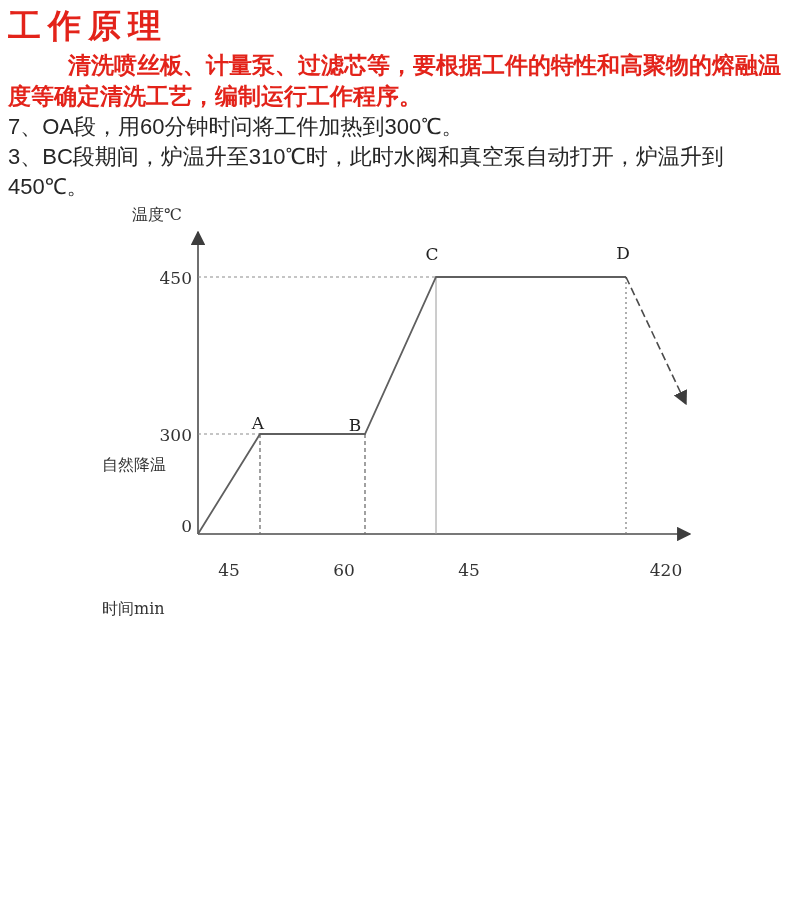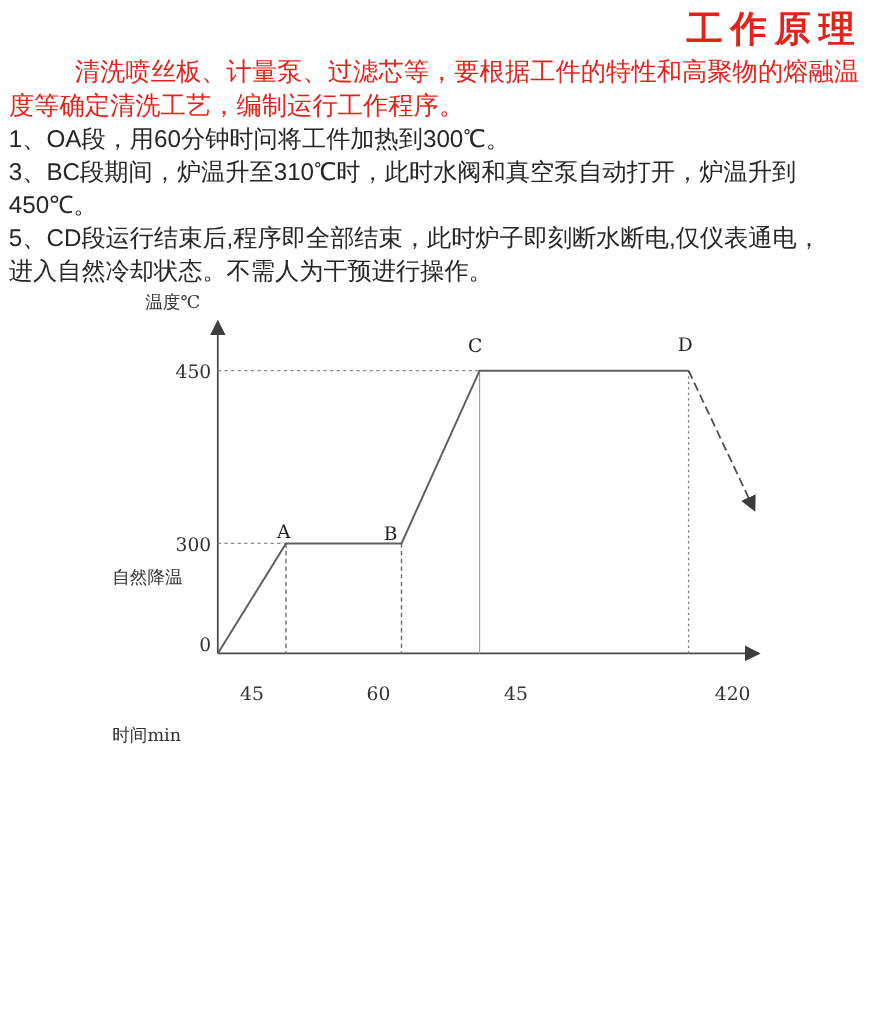--- a/index.html
+++ b/index.html
@@ -12,31 +12,31 @@
     font-family: "Liberation Sans", sans-serif;
     color: #262626;
   }
   .doc {
     width: 790px;
     box-sizing: border-box;
     padding: 4px 6px 0 8px;
   }
   .page-title {
     margin: 2px 0 4px 0;
-    text-align: right;
+    text-align: left;
     font-size: 33px;
     line-height: 40px;
     font-weight: bold;
     letter-spacing: 7px;
     color: #e3231a;
   }
   .intro {
     margin: 0;
     color: #e3231a;
-    font-weight: normal;
+    font-weight: bold;
     font-size: 23px;
     line-height: 31px;
     text-indent: 60px;
     white-space: pre-line;
   }
   .para {
     margin: 0;
     font-size: 22px;
     line-height: 30px;
     white-space: pre-line;
@@ -72,25 +72,23 @@
 </head>
 <body>
 
 <main class="doc">
 
   <h1 class="page-title">工作原理</h1>
 
   <p class="intro">清洗喷丝板、计量泵、过滤芯等，要根据工件的特性和高聚物的熔融温
 度等确定清洗工艺，编制运行工作程序。</p>
 
-  <p class="para">1、OA段，用60分钟时问将工件加热到300℃。</p>
+  <p class="para">7、OA段，用60分钟时问将工件加热到300℃。</p>
   <p class="para">3、BC段期间，炉温升至310℃时，此时水阀和真空泵自动打开，炉温升到
 450℃。</p>
-  <p class="para">5、CD段运行结束后,程序即全部结束，此时炉子即刻断水断电,仅仪表通电，
-进入自然冷却状态。不需人为干预进行操作。</p>
 
   <figure class="chart">
     <svg width="790" height="426" viewBox="0 0 790 426" xmlns="http://www.w3.org/2000/svg">
       <defs>
         <marker id="arrow" viewBox="0 0 10 10" refX="9" refY="5" markerWidth="9" markerHeight="9" orient="auto-start-reverse">
           <path d="M0,0 L10,5 L0,10 z" fill="#3d3d3d"></path>
         </marker>
       </defs>
 
       <line class="axis" x1="190" y1="332" x2="190" y2="30" marker-end="url(#arrow)"></line>

